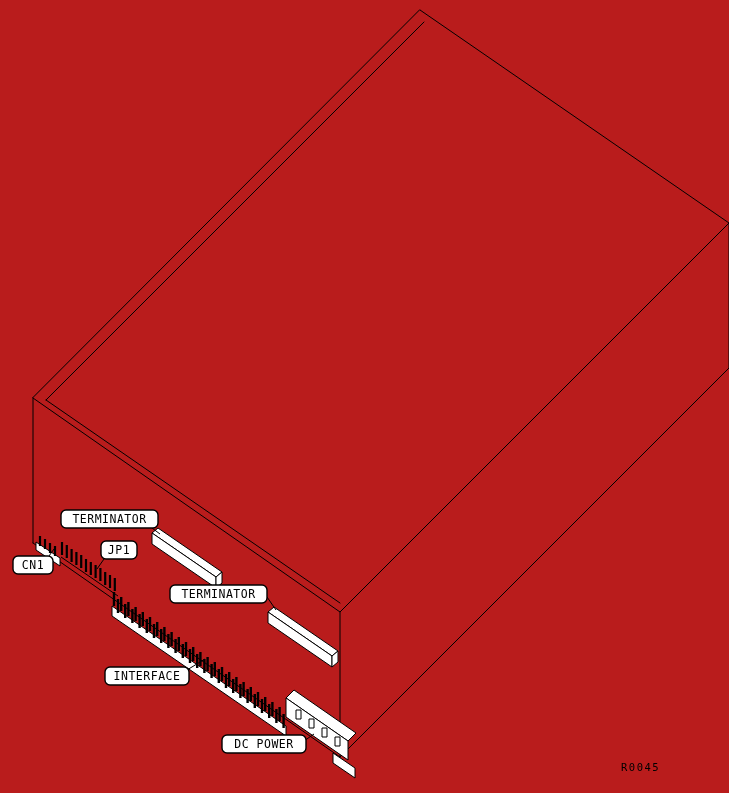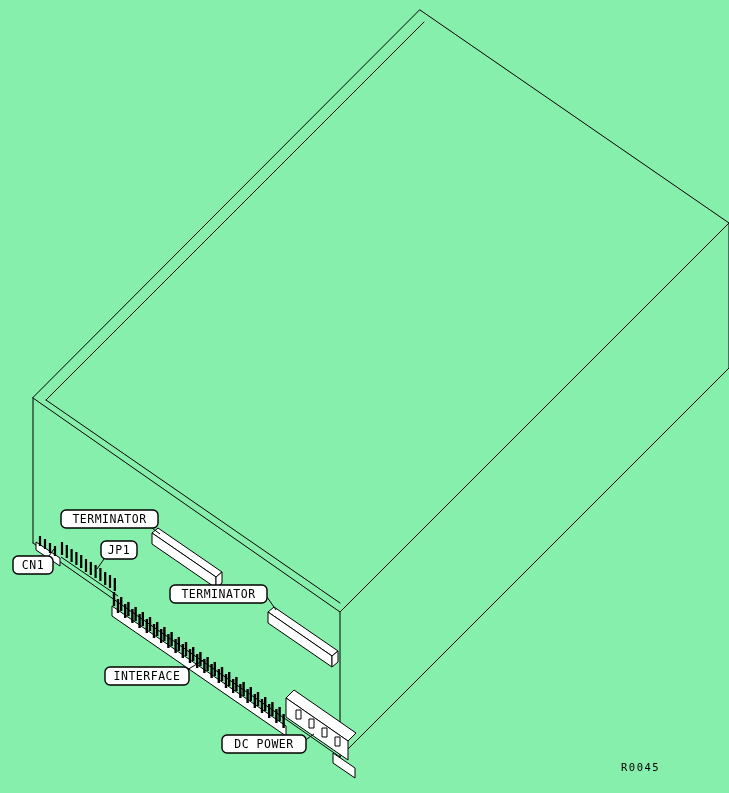--- a/index.html
+++ b/index.html
@@ -1,16 +1,16 @@
 <!DOCTYPE html>
 <html><head>
 <meta charset="utf-8">
 <style>
   html,body{margin:0;padding:0;background:#ffffff;}
-  .page{width:729px;height:793px;position:relative;background:#86efac;overflow:hidden;
+  .page{width:729px;height:793px;position:relative;background:#b91c1c;overflow:hidden;
         font-family:"DejaVu Sans Mono", monospace;}
   svg{display:block;}
   .wire{fill:none;stroke:#000;stroke-width:1;stroke-linejoin:round;stroke-linecap:round;}
   .part{fill:#ffffff;stroke:#000;stroke-width:1;stroke-linejoin:round;}
   .pins{fill:none;stroke:#000;stroke-width:2.4;}
   .pins-sm{fill:none;stroke:#000;stroke-width:2.2;}
   .baseline{fill:none;stroke:#000;stroke-width:1;}
   .leader{fill:none;stroke:#000;stroke-width:1;}
   .callout-box{fill:#ffffff;stroke:#000;stroke-width:1.4;}
   .callout-text{font-family:"DejaVu Sans Mono", monospace;font-size:11.5px;

